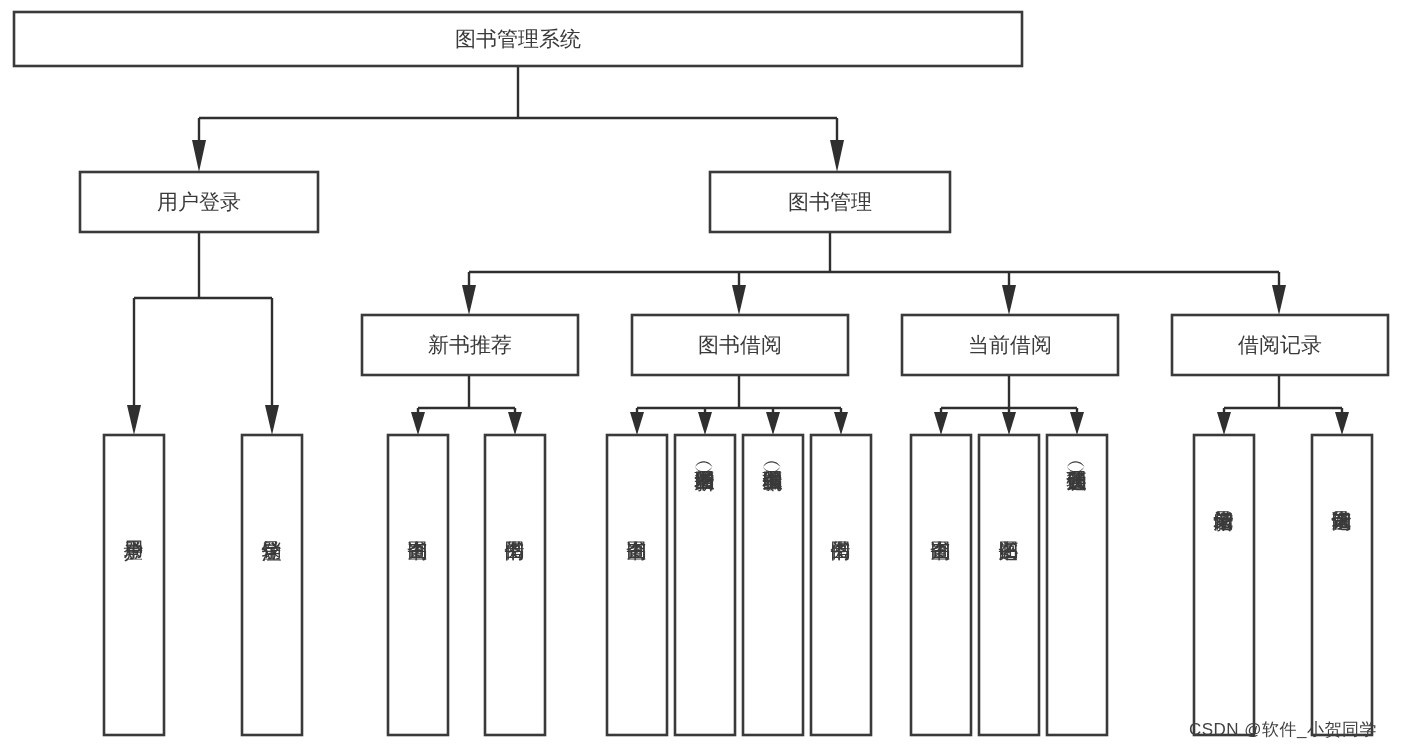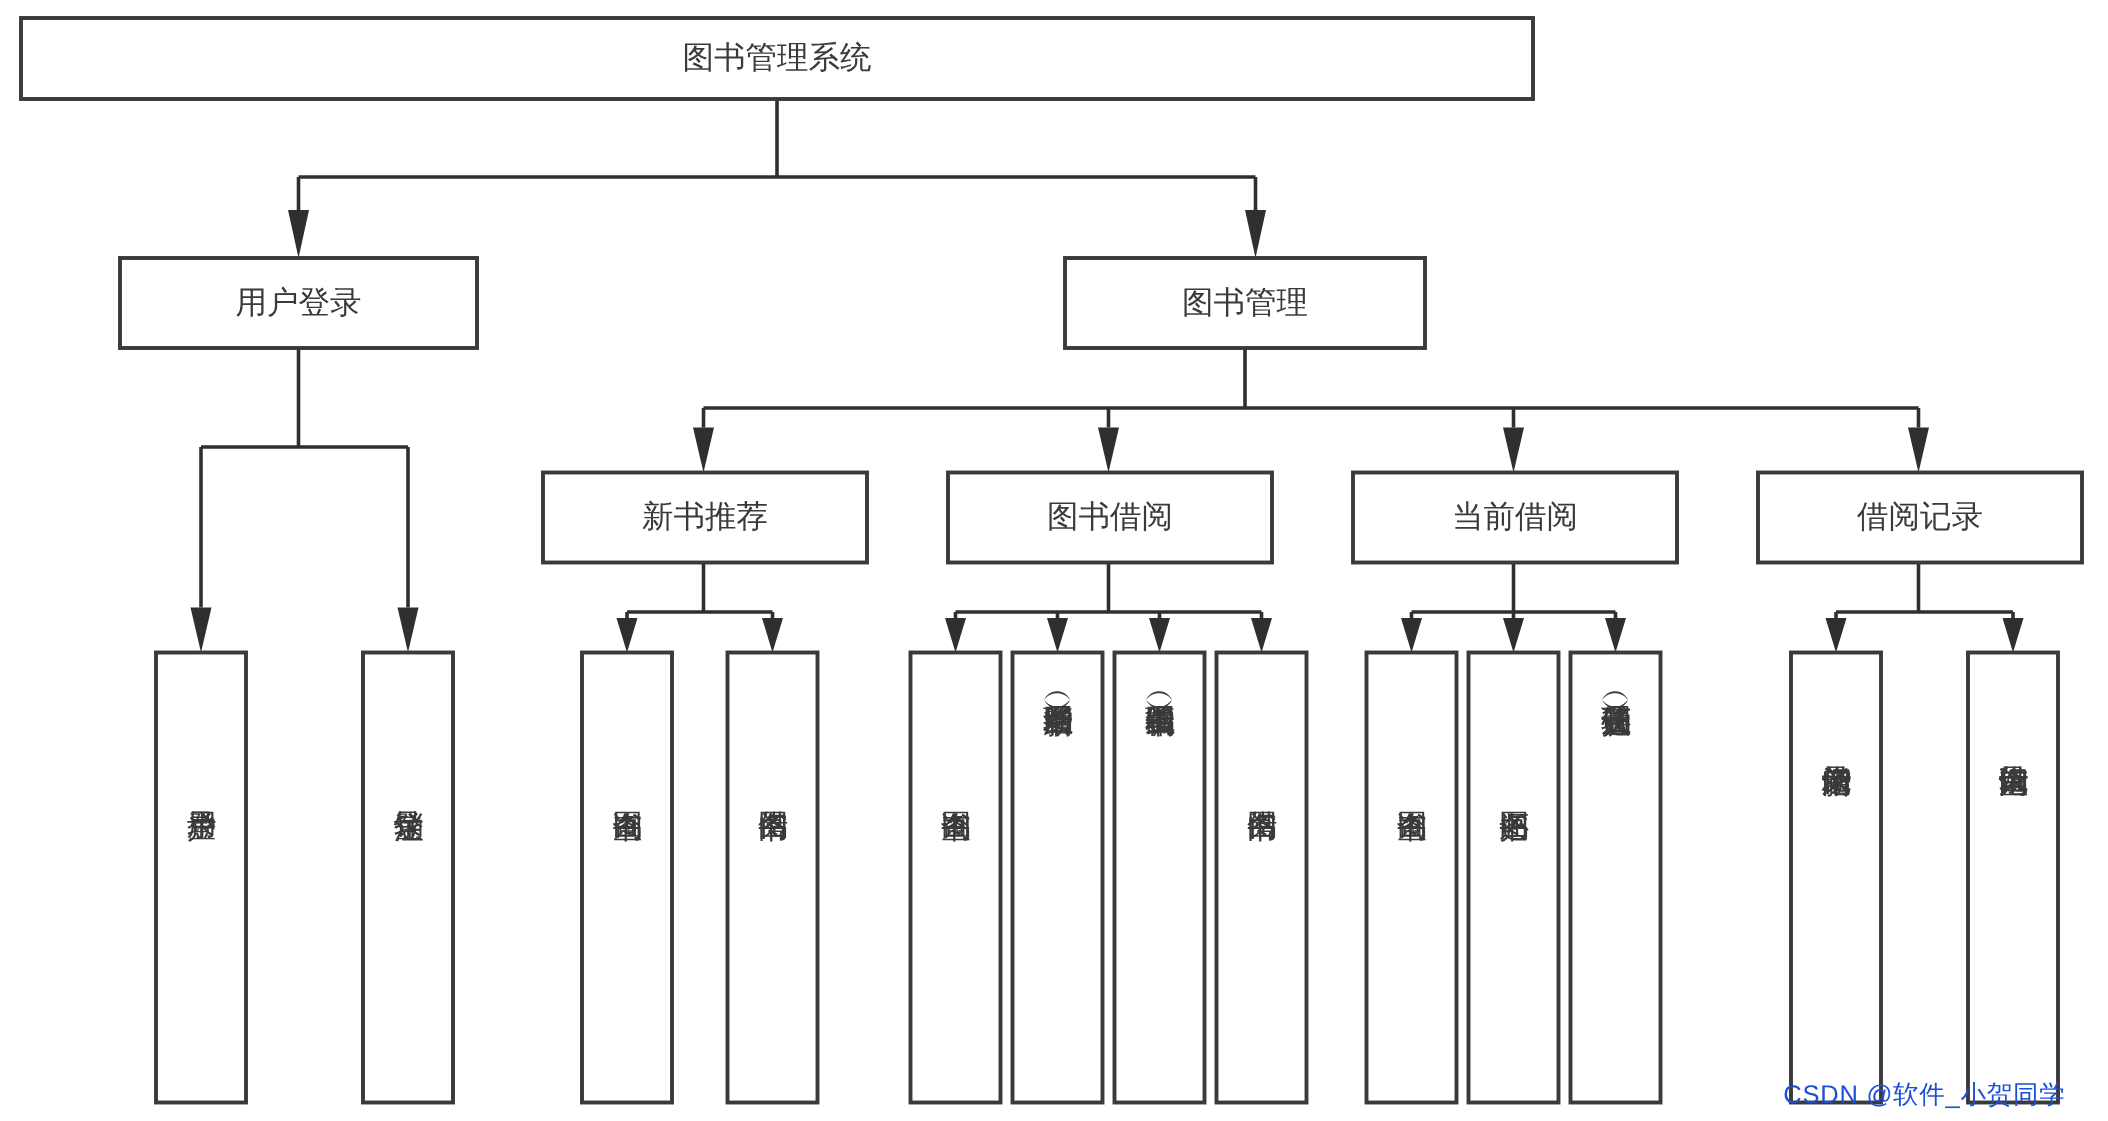--- a/index.html
+++ b/index.html
@@ -51,21 +51,21 @@
     fill: none;
   }
   .arrow-head {
     fill: #2f2f2f;
     stroke: none;
   }
   .watermark {
     position: absolute;
     right: 8px;
     bottom: 6px;
-    color: #1d4ed8;
+    color: #404040;
     font-family: "Liberation Sans", "DejaVu Sans", sans-serif;
     font-size: 17px;
     letter-spacing: 0.5px;
     white-space: nowrap;
     user-select: none;
   }
 </style>
 </head>
 <body>
 

